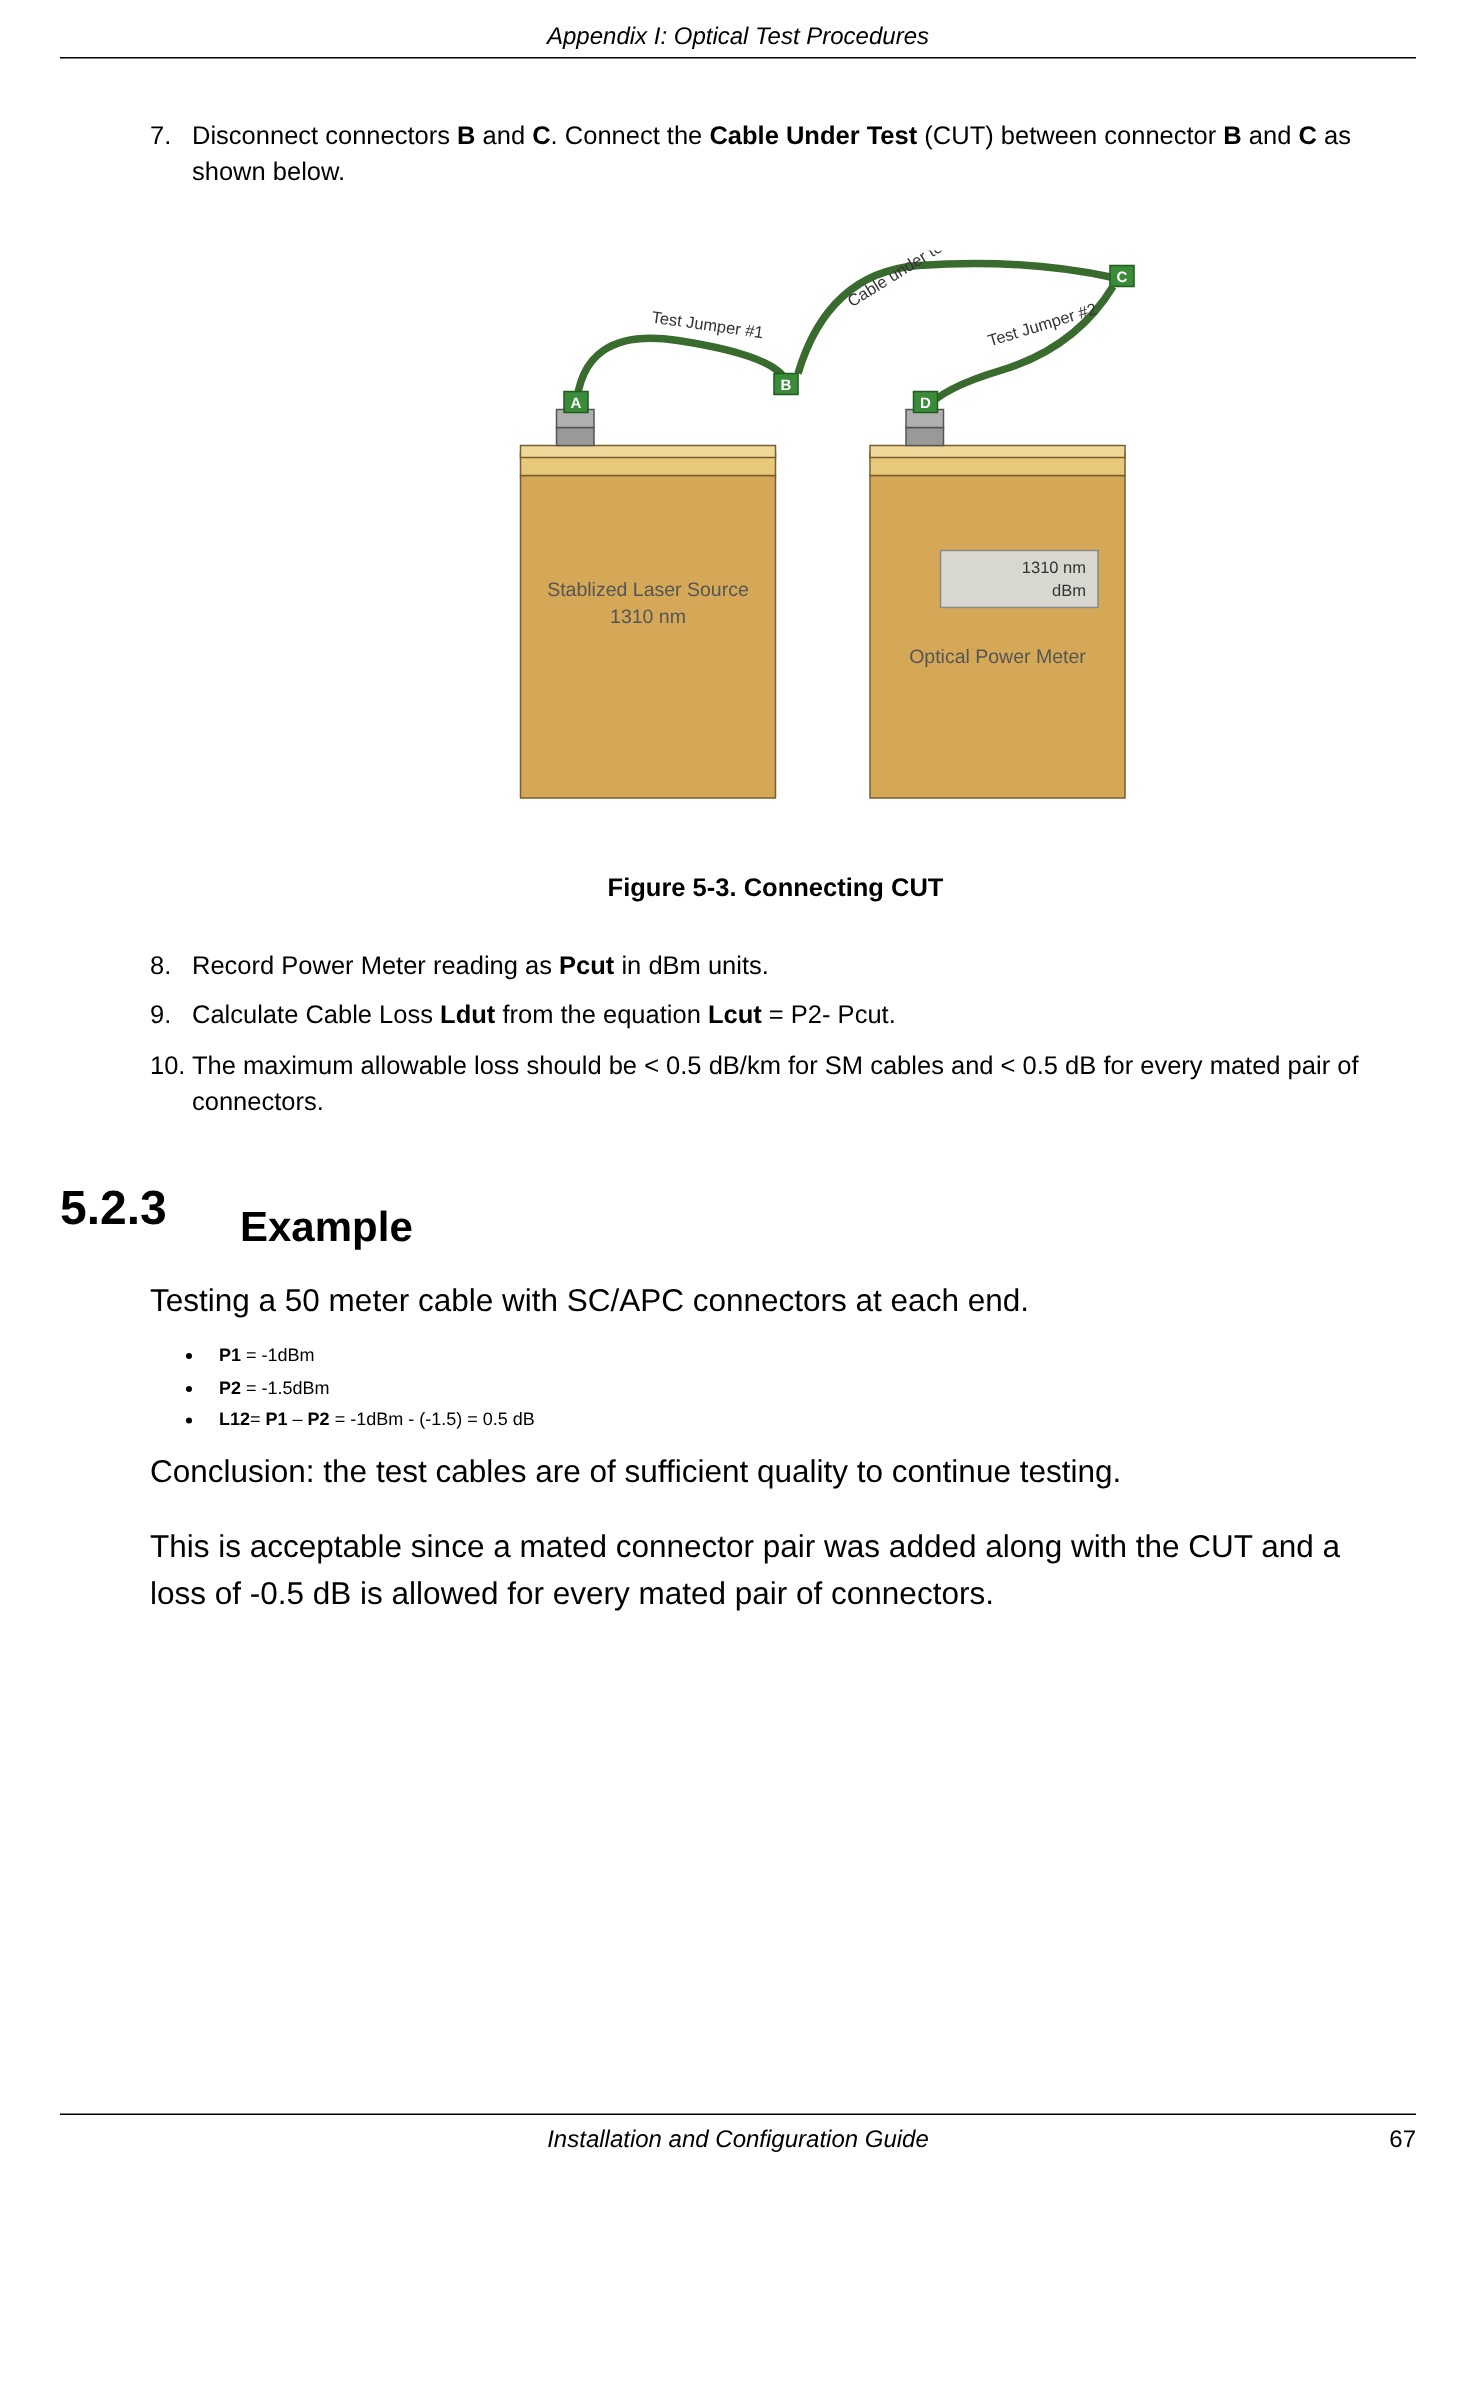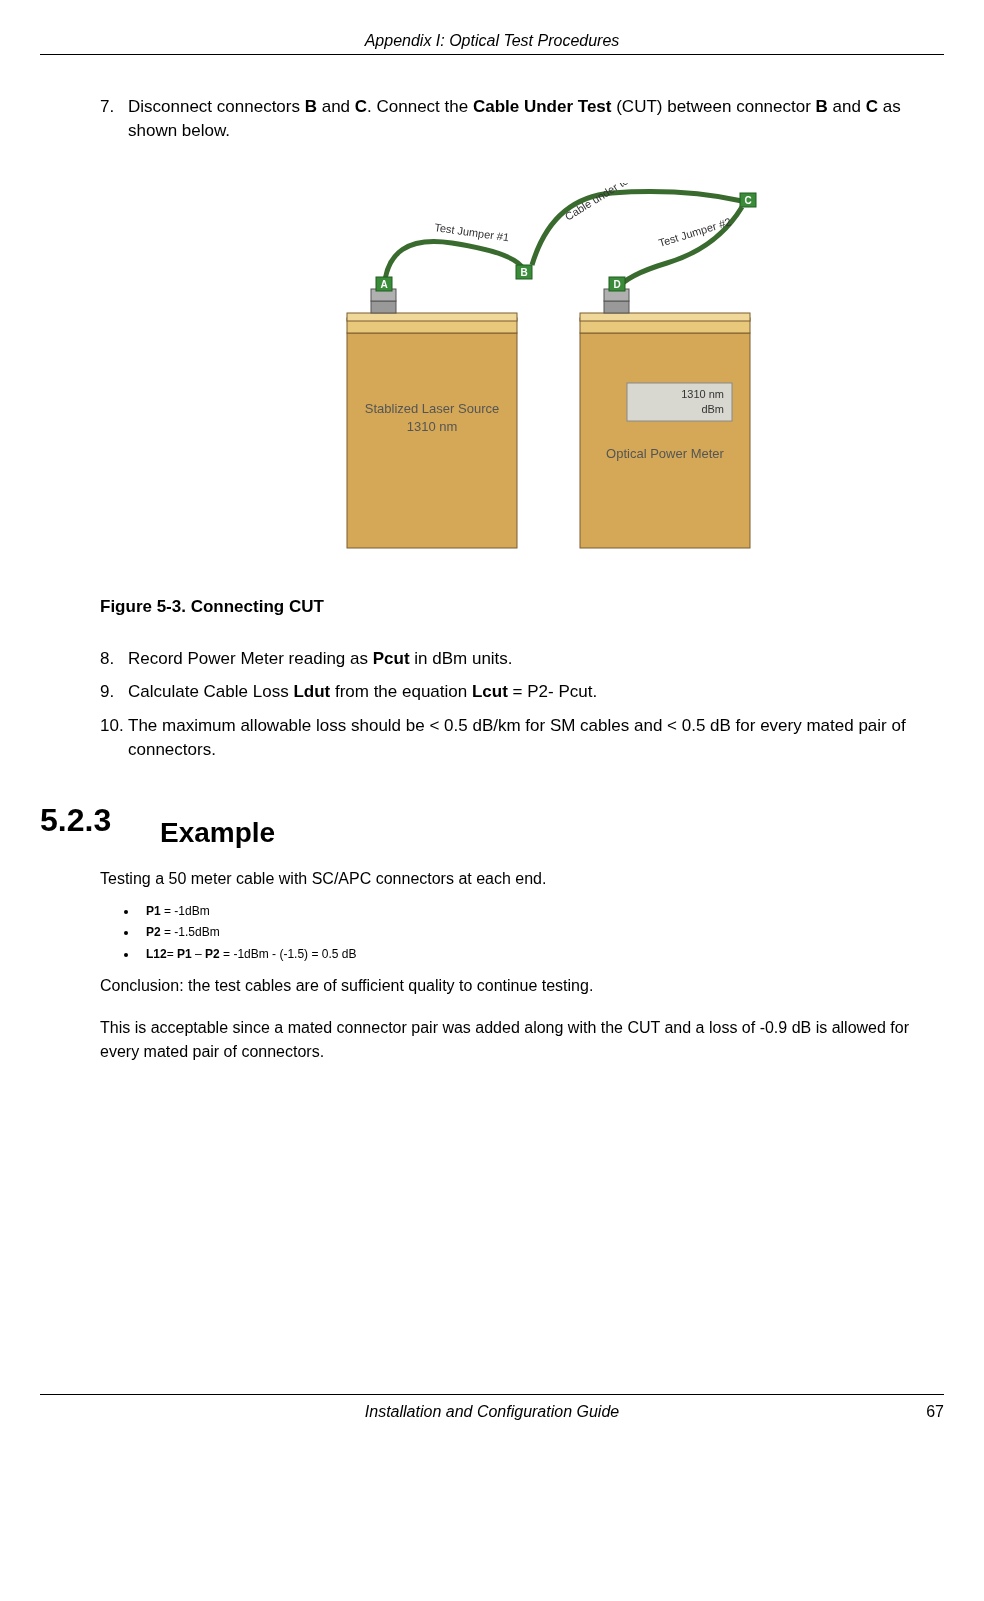--- a/index.html
+++ b/index.html
@@ -4,21 +4,21 @@
   <style>
     body {
       font-family: Arial, Helvetica, sans-serif;
       margin: 0;
       padding: 0;
       background: white;
       color: black;
       width: 984px;
     }
     .page {
-      padding: 32px 40px;
+      padding: 16px 40px;
       min-height: 1520px;
       position: relative;
     }
     .header {
       text-align: center;
       font-style: italic;
       font-size: 16px;
       border-bottom: 1px solid #000;
       padding-bottom: 4px;
       margin-bottom: 40px;
@@ -41,20 +41,21 @@
       flex: 1;
     }
     .figure-container {
       text-align: center;
       margin: 40px 0 20px 0;
     }
     .figure-svg {
       display: inline-block;
     }
     .figure-caption {
+      text-align: center;
       font-weight: bold;
       font-size: 17px;
       margin-bottom: 30px;
     }
     .section-heading {
       display: flex;
       margin-left: -60px;
       margin-top: 40px;
       margin-bottom: 18px;
     }
@@ -62,21 +63,21 @@
       font-size: 32px;
       font-weight: bold;
       width: 120px;
     }
     .section-title {
       font-size: 28px;
       font-weight: bold;
       margin-top: 15px;
     }
     .body-text {
-      font-size: 16px;
+      font-size: 21px;
       line-height: 1.5;
       margin-bottom: 10px;
     }
     .bullet-list {
       list-style: disc;
       padding-left: 38px;
       margin: 8px 0;
     }
     .bullet-list li {
       font-size: 12px;
@@ -185,21 +186,21 @@
 
     <ul class="bullet-list" id="bullets1">
         <li><b>P1</b> = -1dBm</li>
         <li><b>P2</b> = -1.5dBm</li>
         <li><b>L12</b>= <b>P1</b> – <b>P2</b> = -1dBm - (-1.5) = 0.5 dB</li>
       </ul>
 
     <div class="body-text">Conclusion: the test cables are of sufficient quality to continue testing.</div>
 
 
-    <div class="body-text" style="margin-top:18px;">This is acceptable since a mated connector pair was added along with the CUT and a loss of -0.9 dB is allowed for every mated pair of connectors.</div>
+    <div class="body-text" style="margin-top:18px;">This is acceptable since a mated connector pair was added along with the CUT and a loss of -0.5 dB is allowed for every mated pair of connectors.</div>
   </div>
 
   <div style="height:280px;"></div>
 
   <div class="footer">
     <div class="footer-left"></div>
     <div class="footer-center">Installation and Configuration Guide</div>
     <div class="footer-right">67</div>
   </div>
 </div>

